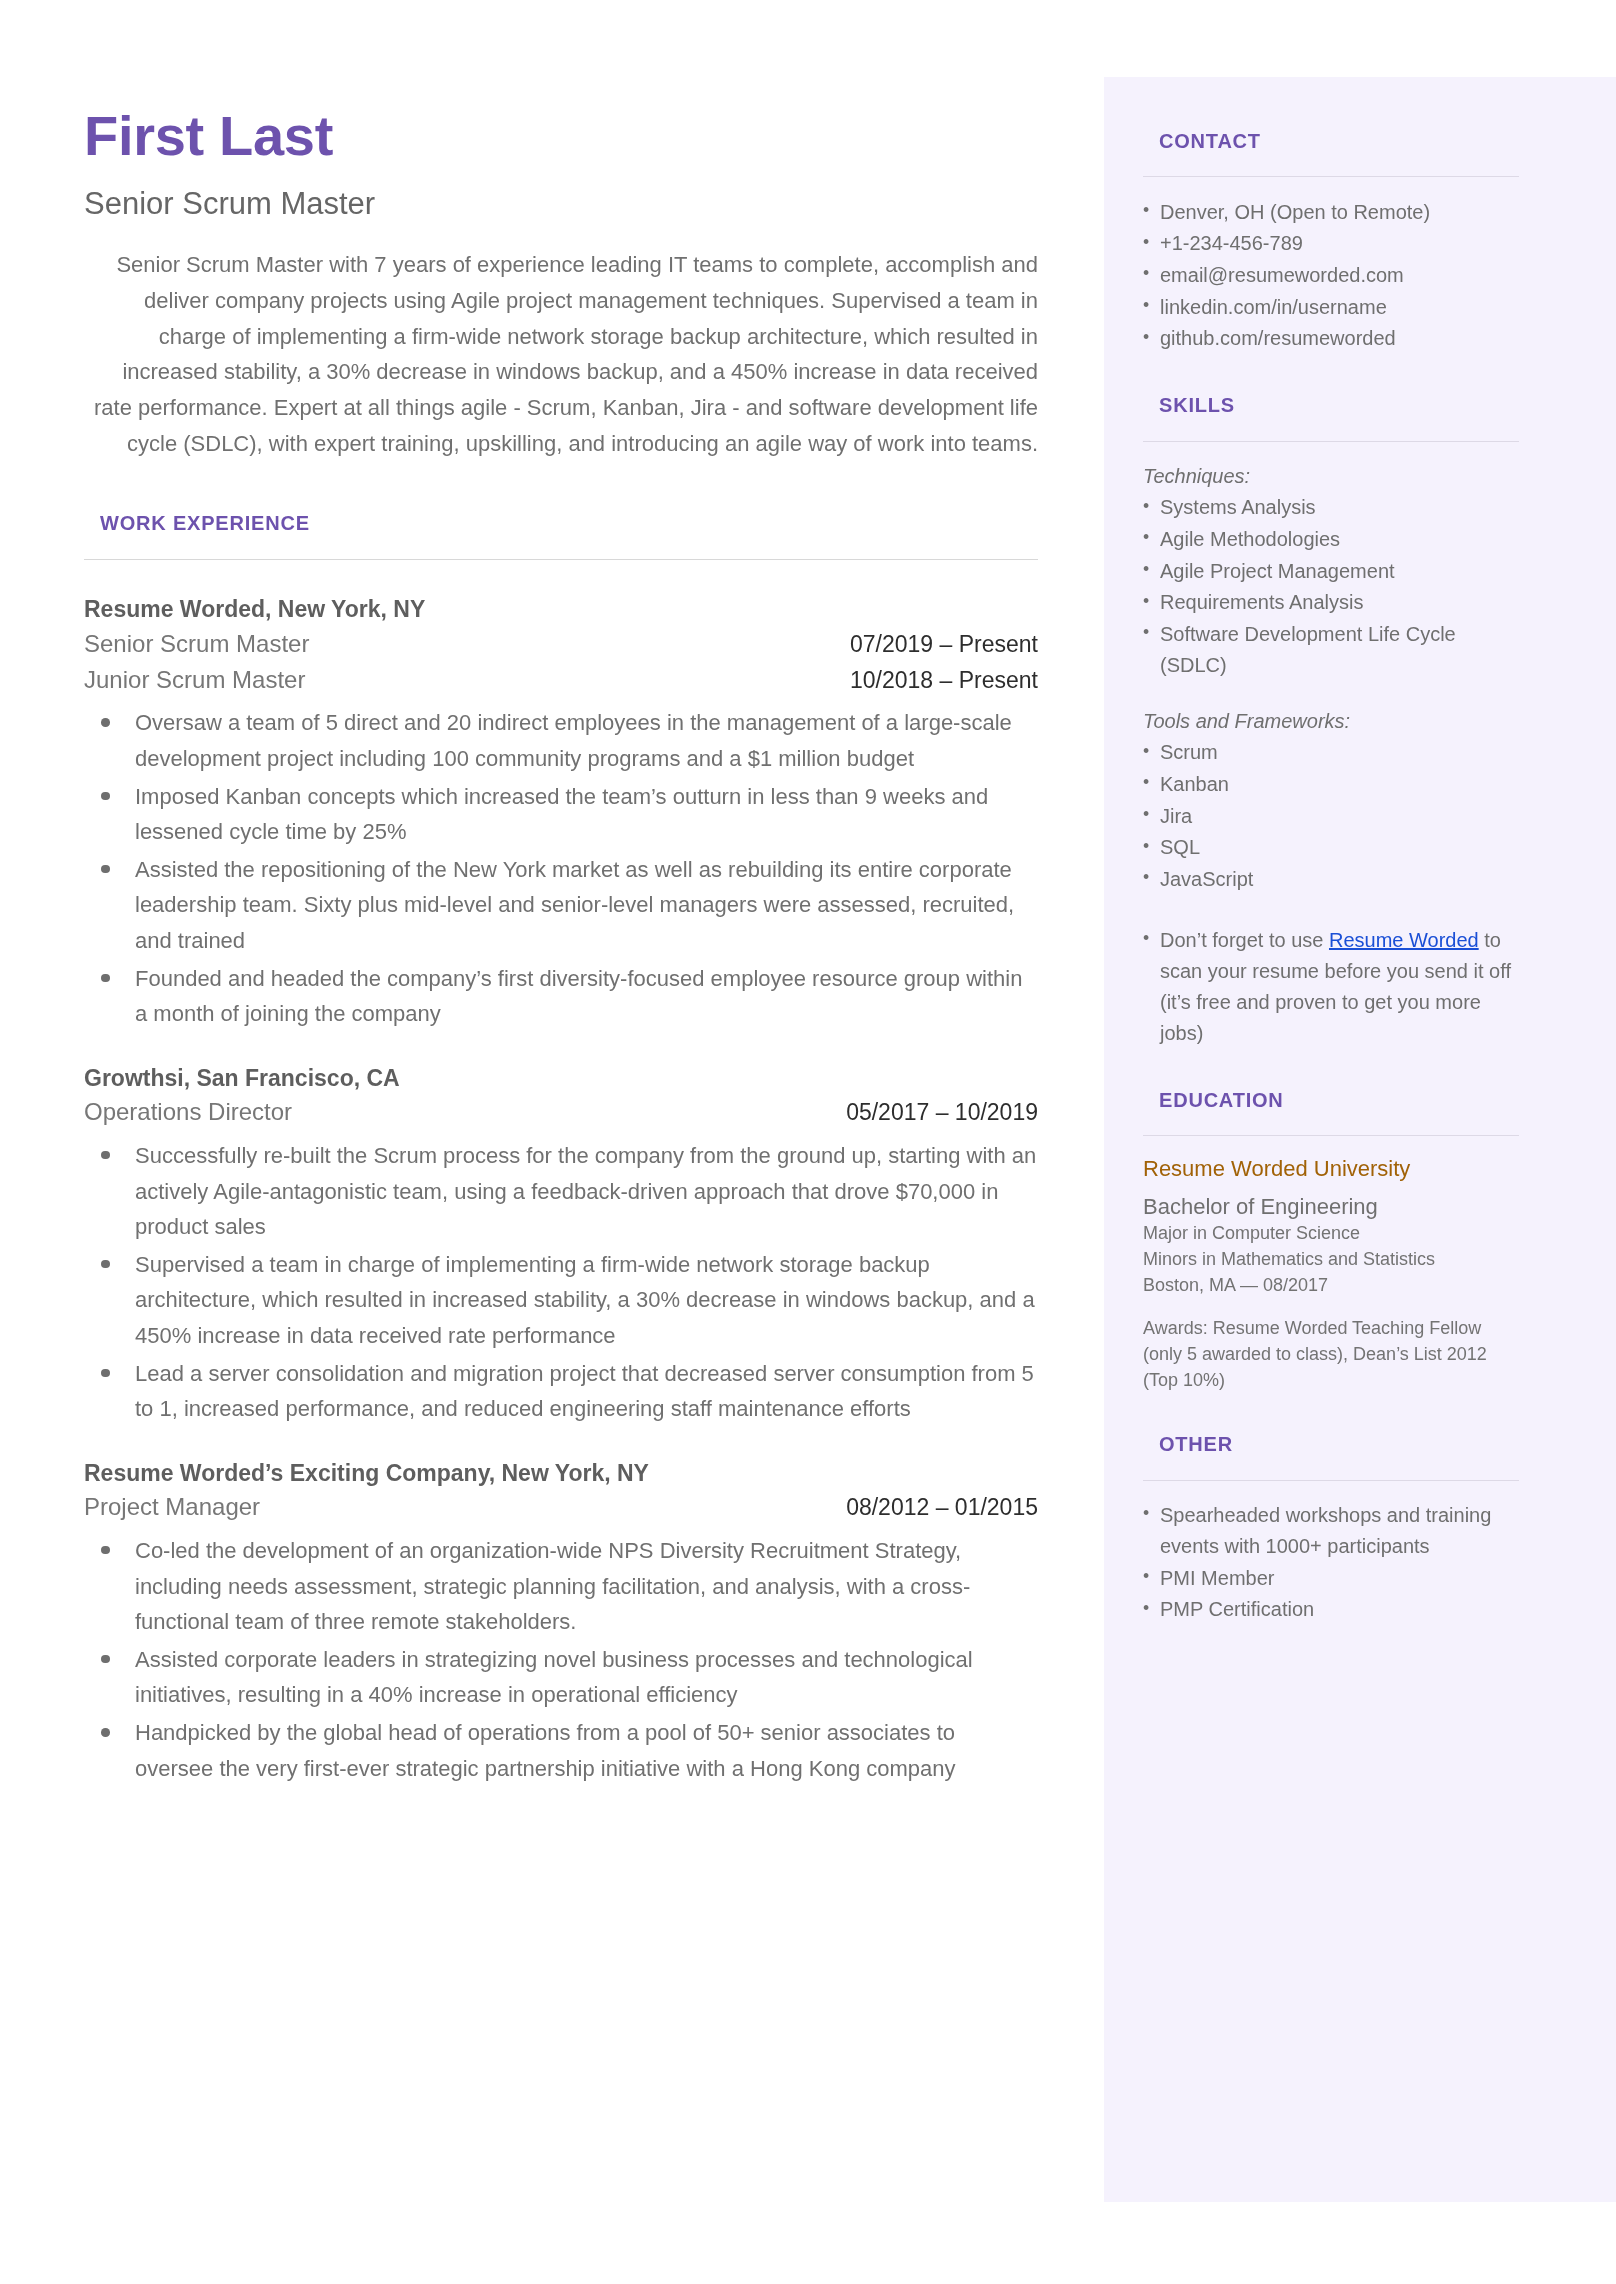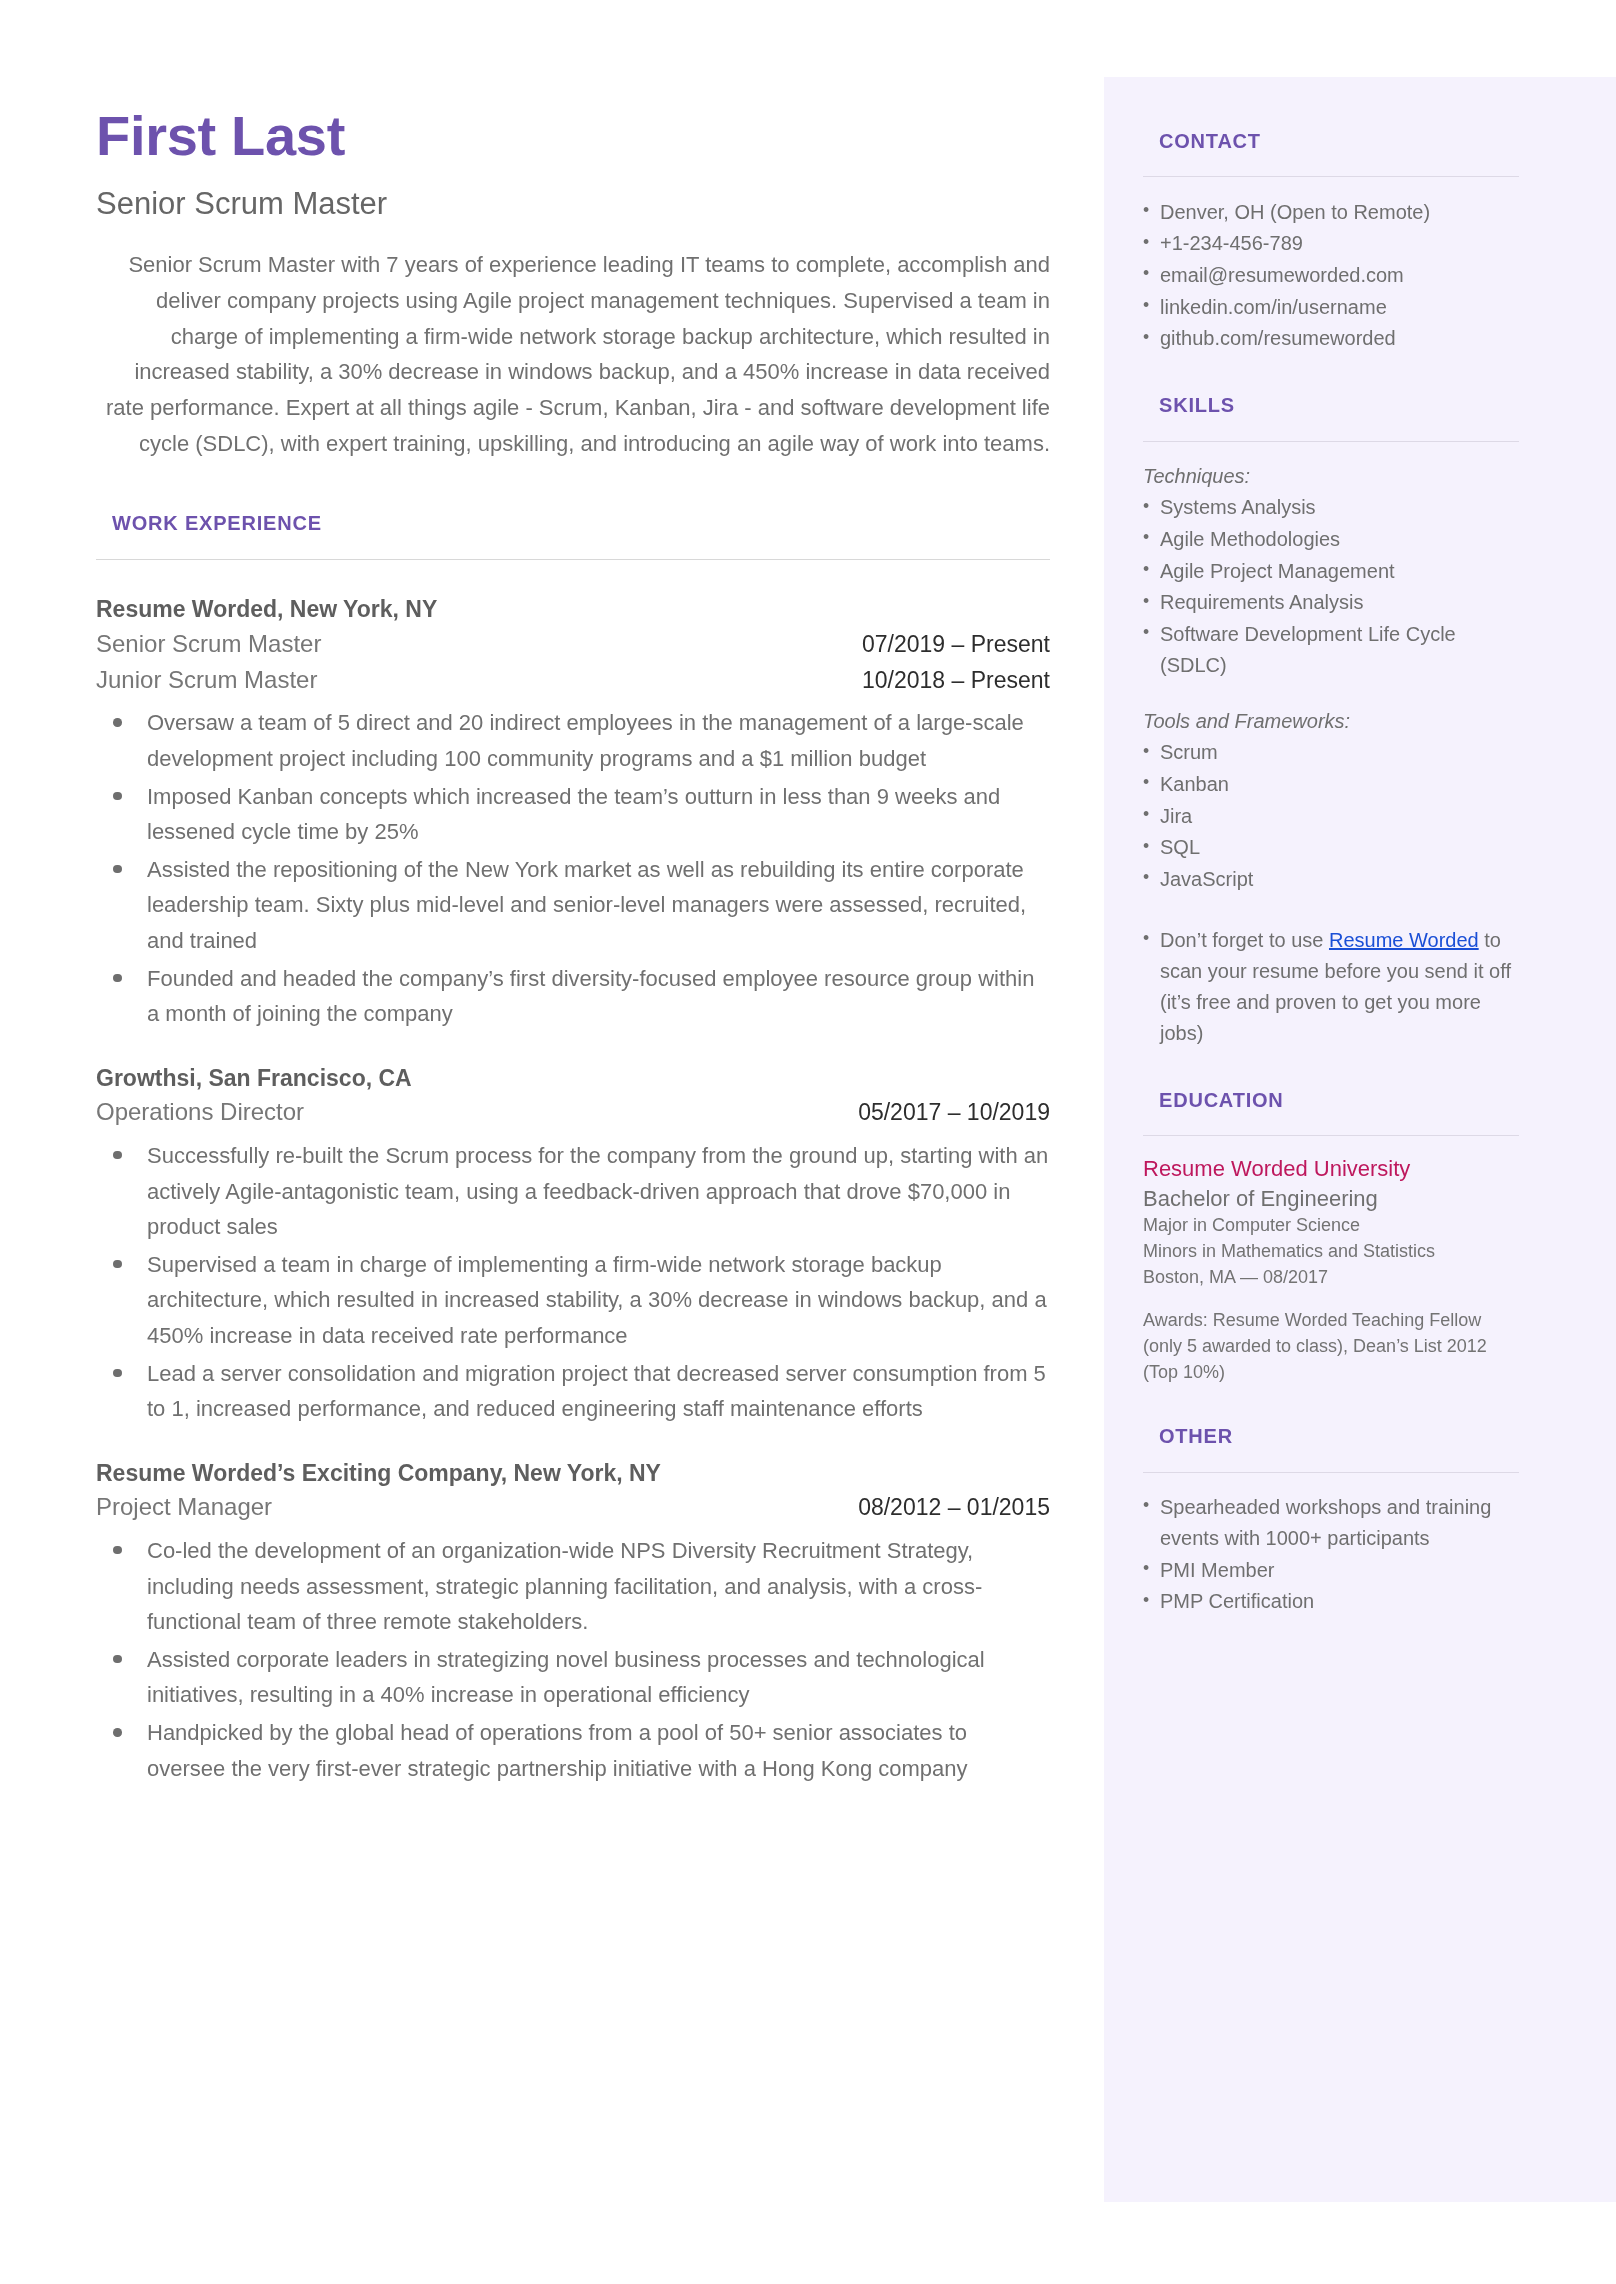--- a/index.html
+++ b/index.html
@@ -28,21 +28,21 @@
     position: absolute;
     left: 1104px;
     top: 77px;
     width: 513px;
     height: 2125px;
     background: #f5f2fd;
   }
 
   .main-col {
     position: absolute;
-    left: 96px;
+    left: 84px;
     top: 107px;
     width: 954px;
   }
 
   .side-col {
     position: absolute;
     left: 1143px;
     top: 114px;
     width: 376px;
   }
@@ -183,23 +183,23 @@
   .note-block { margin-top: 30px; }
   .note-block ul.dotlist { margin-top: 0; }
   .link {
     color: #1a4fd6;
     text-decoration: underline;
   }
 
   
   .edu-school {
     font-size: 22px;
-    color: #be185d;
+    color: #a16207;
     line-height: 1.35;
-    margin: 18px 0 0 0;
+    margin: 18px 0 8px 0;
   }
   .edu-degree {
     font-size: 22px;
     color: #6f6f6f;
     line-height: 1.35;
     margin: 0;
   }
   .edu-line {
     font-size: 18px;
     color: #737373;

